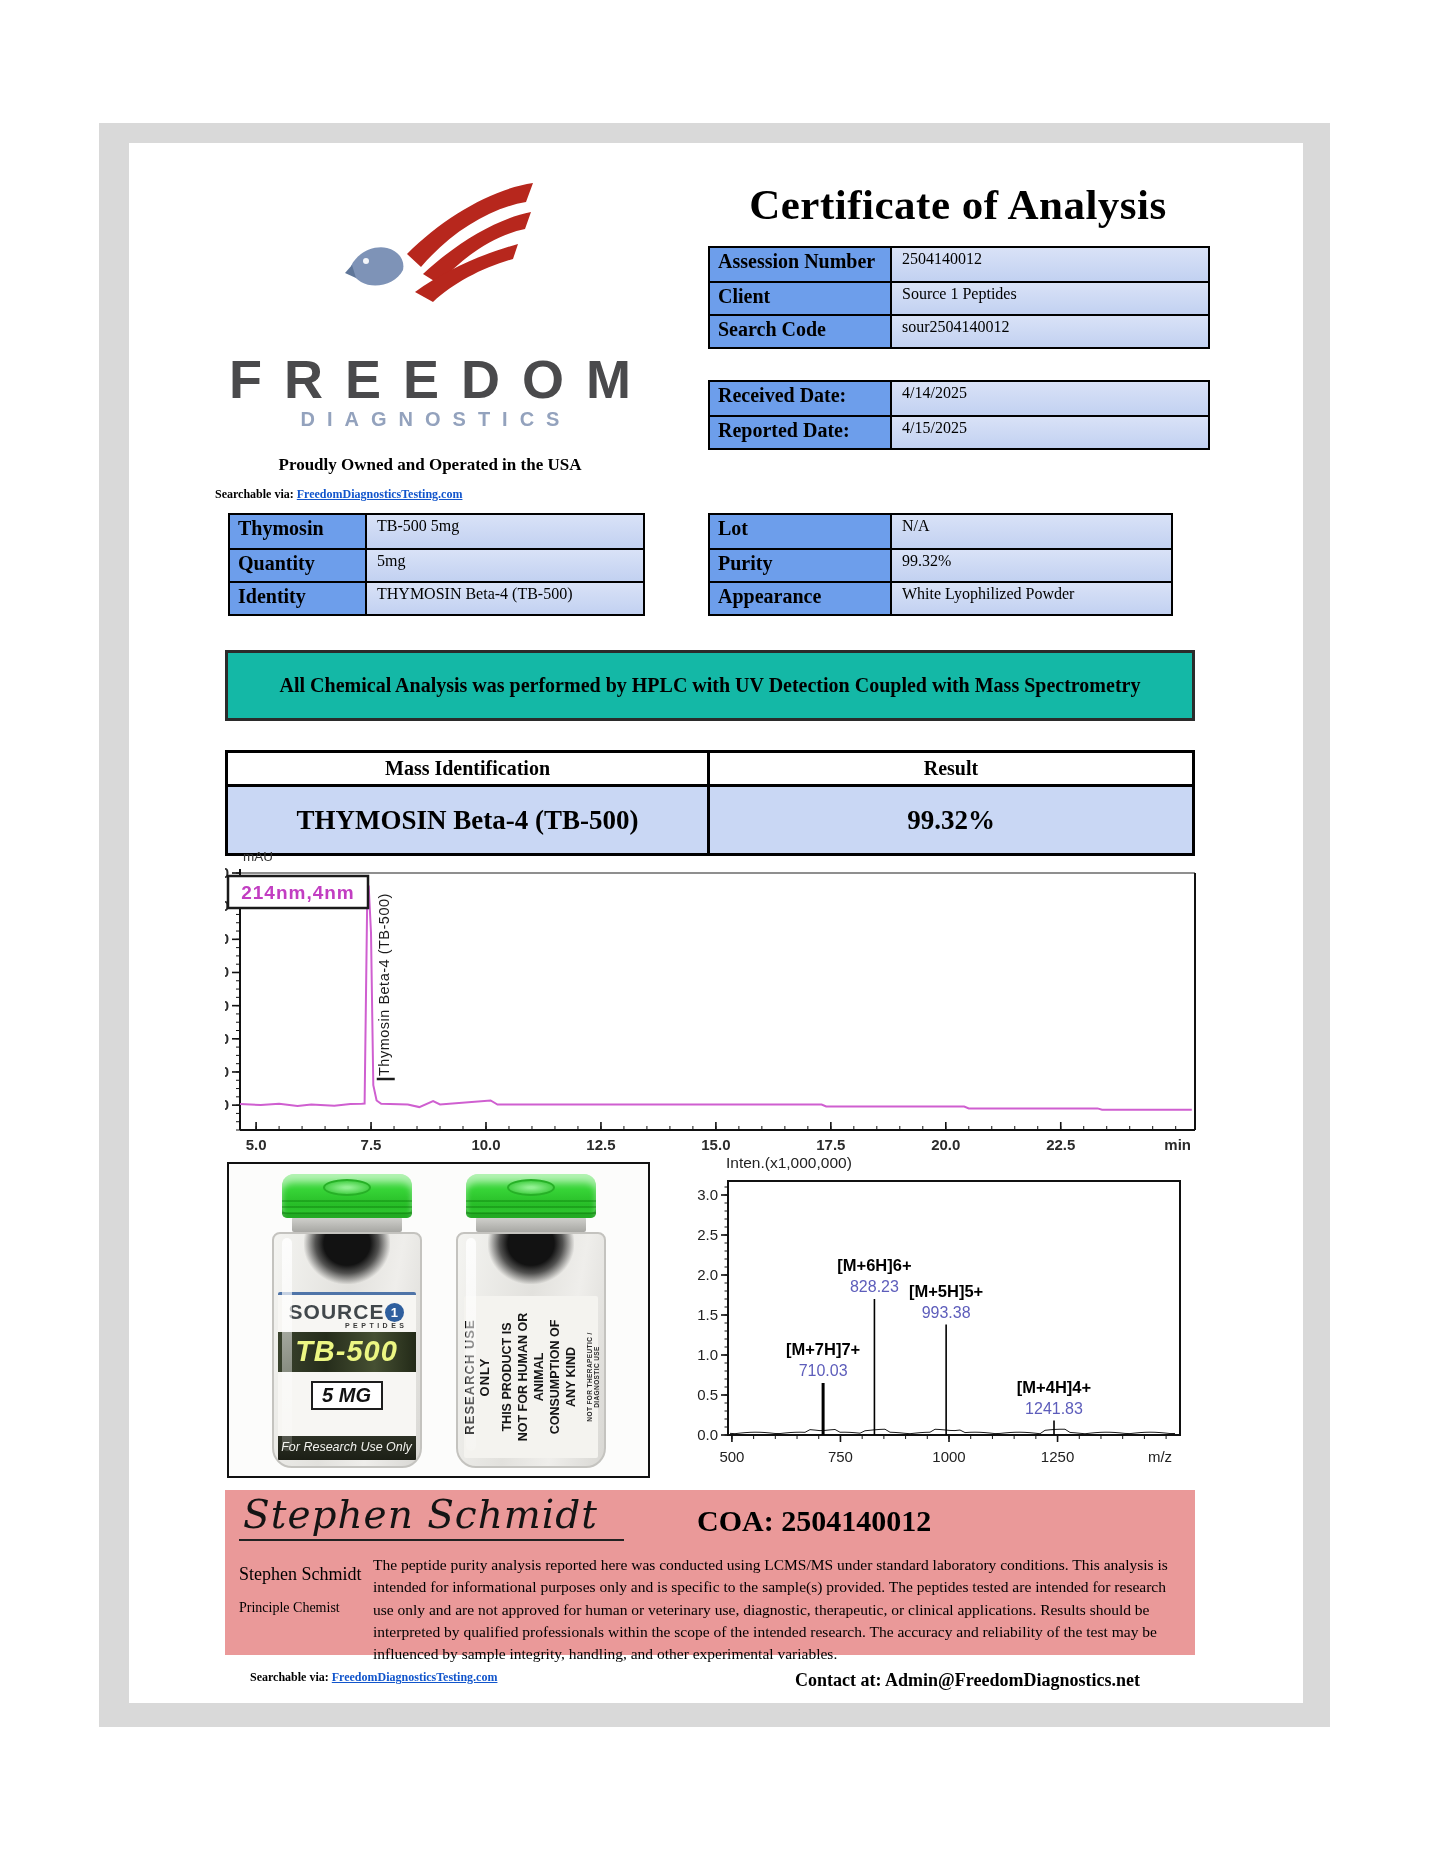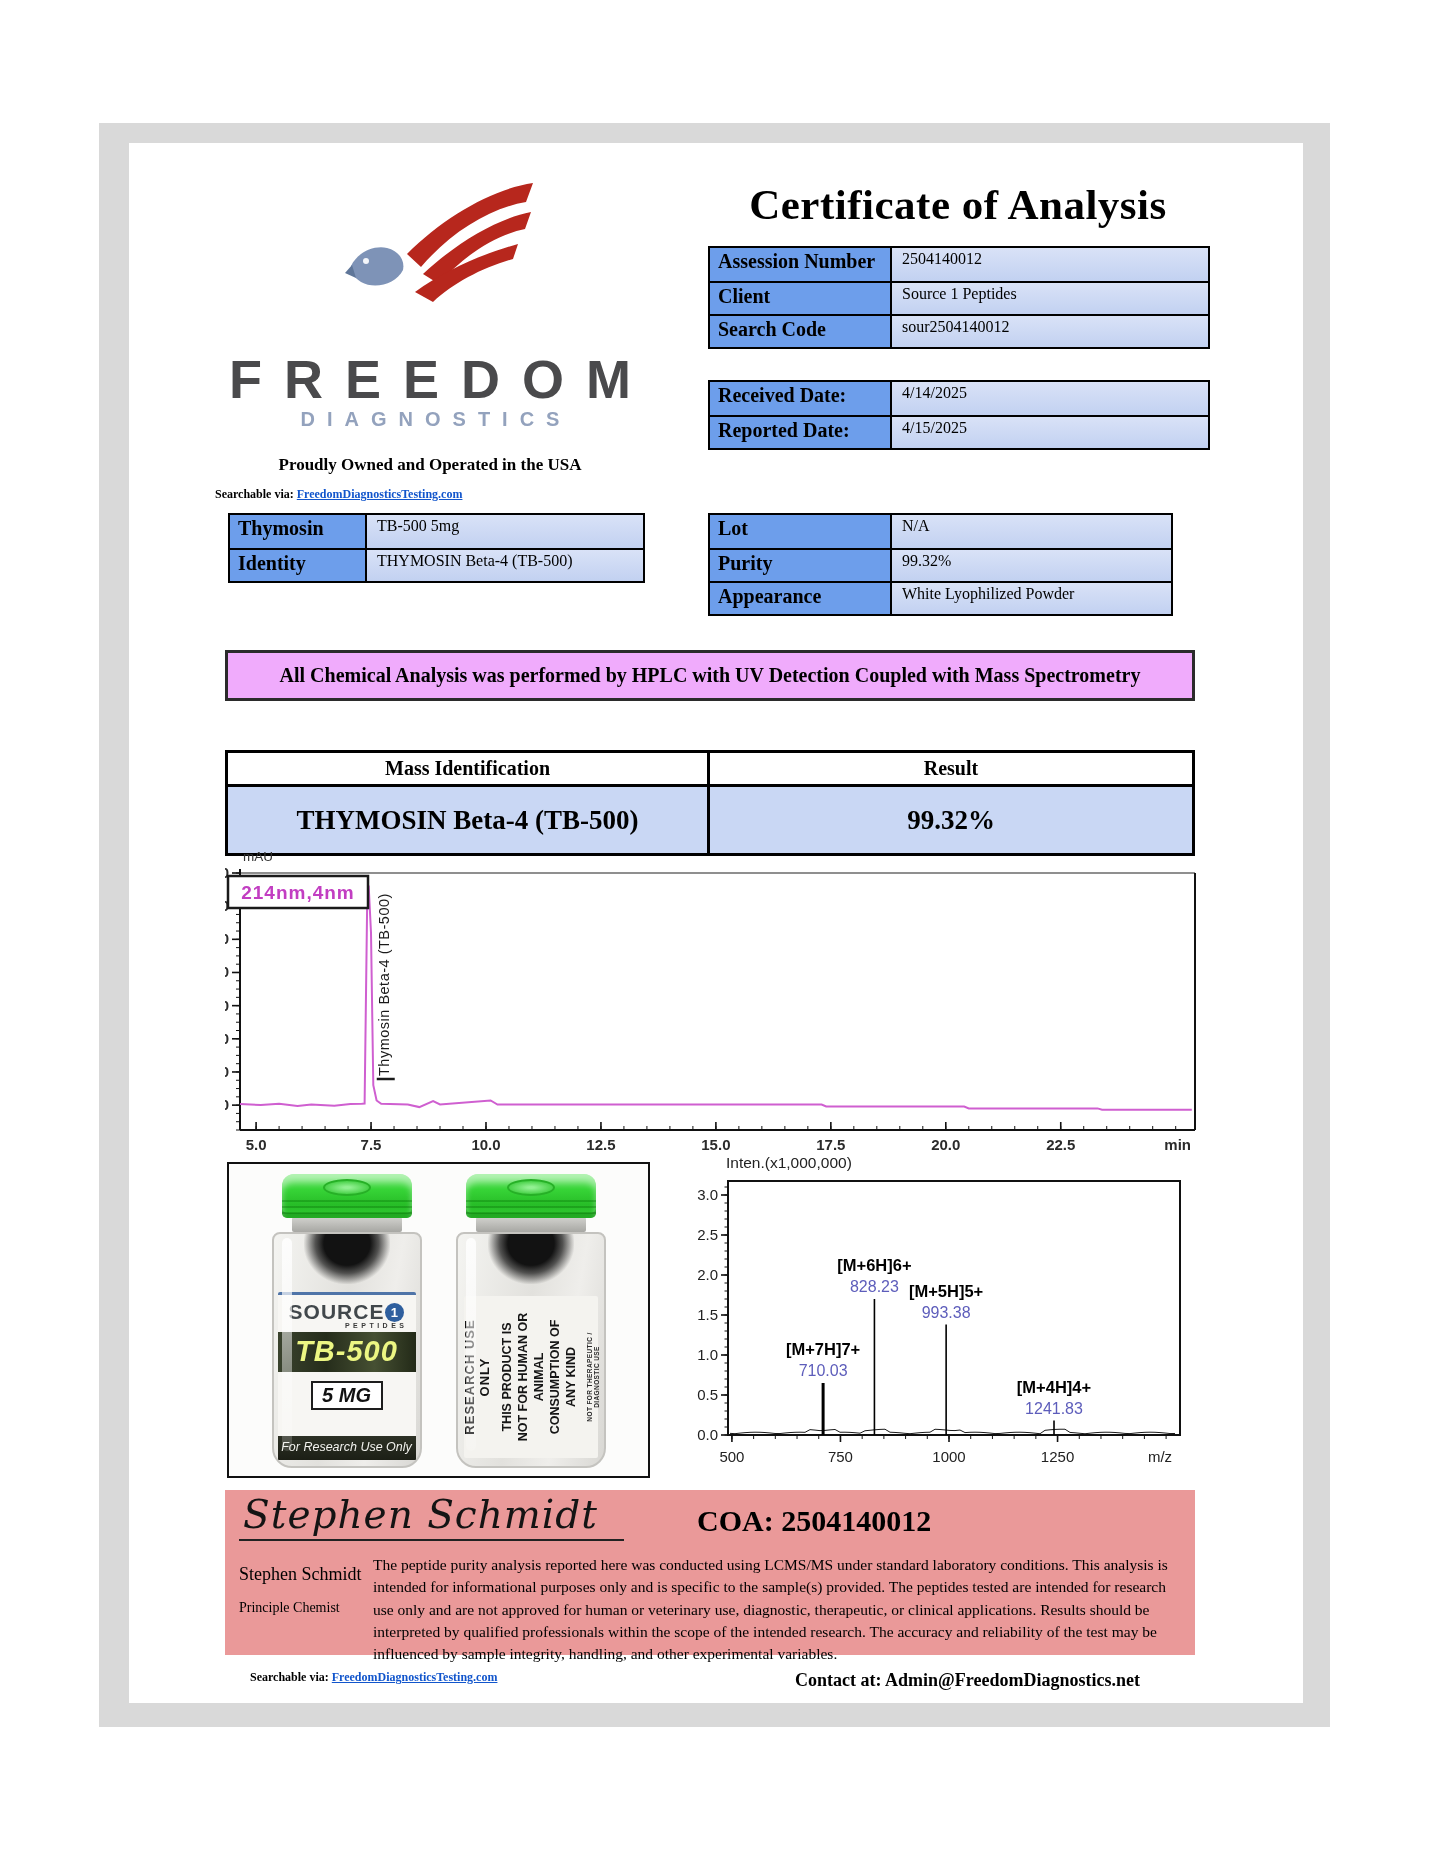--- a/index.html
+++ b/index.html
@@ -32,22 +32,22 @@
   
   .kv-table { position:absolute; border:2px solid #000; background:#fff; }
   .kv-row { display:flex; height:33px; border-top:2px solid #000; }
   .kv-row:first-child { border-top:none; }
   .kv-label { width:var(--lw); background:#6d9eeb; font-weight:bold; font-size:20px;
     padding:2px 8px 0; border-right:2px solid #000; white-space:nowrap; }
   .kv-value { flex:1; background:linear-gradient(180deg,#d9e2f7 0%,#c2d1f1 100%);
     font-size:16px; padding:2px 10px 18px; white-space:nowrap; }
 
   
-  .banner { position:absolute; left:225px; top:650px; width:970px; height:51px;
-    background:#f0abfc; border:3px solid #2b2b2b; display:flex; align-items:center;
+  .banner { position:absolute; left:225px; top:650px; width:970px; height:71px;
+    background:#14b8a6; border:3px solid #2b2b2b; display:flex; align-items:center;
     justify-content:center; font-weight:bold; font-size:20px; }
 
   
   .mass-table { position:absolute; left:225px; top:750px; width:970px; border:3px solid #000; background:#fff; }
   .mass-head { display:flex; height:34px; border-bottom:3px solid #000; }
   .mass-row  { display:flex; height:66px; background:#c9d7f4; }
   .mass-c1 { width:482px; border-right:3px solid #000; display:flex; align-items:center; justify-content:center; }
   .mass-c2 { flex:1; display:flex; align-items:center; justify-content:center; }
   .mass-head .mass-c1, .mass-head .mass-c2 { font-weight:bold; font-size:20px; }
   .mass-row .mass-c1, .mass-row .mass-c2 { font-weight:bold; font-size:27px; }
@@ -165,20 +165,24 @@
     </div>
     <div class="kv-row">
       <div class="kv-label">Reported Date:</div>
       <div class="kv-value">4/15/2025</div>
     </div>
   </div>
 <div id="product-table" class="kv-table" style="left:228px; top:513px; width:417px; --lw:137px;">
     <div class="kv-row">
       <div class="kv-label">Thymosin</div>
       <div class="kv-value">TB-500 5mg</div>
+    </div>
+    <div class="kv-row">
+      <div class="kv-label">Quantity</div>
+      <div class="kv-value">5mg</div>
     </div>
     <div class="kv-row">
       <div class="kv-label">Identity</div>
       <div class="kv-value">THYMOSIN Beta-4 (TB-500)</div>
     </div>
   </div>
 <div id="lot-table" class="kv-table" style="left:708px; top:513px; width:465px; --lw:182px;">
     <div class="kv-row">
       <div class="kv-label">Lot</div>
       <div class="kv-value">N/A</div>

